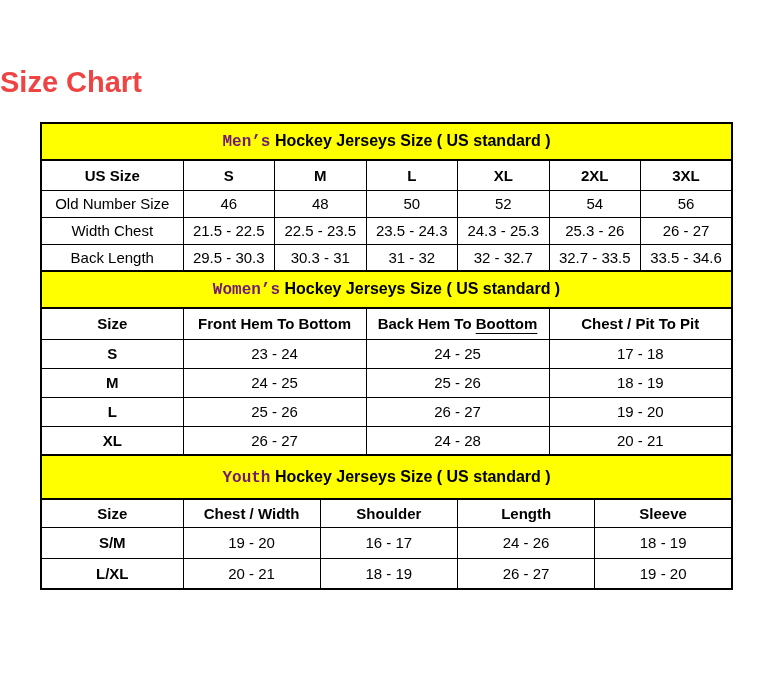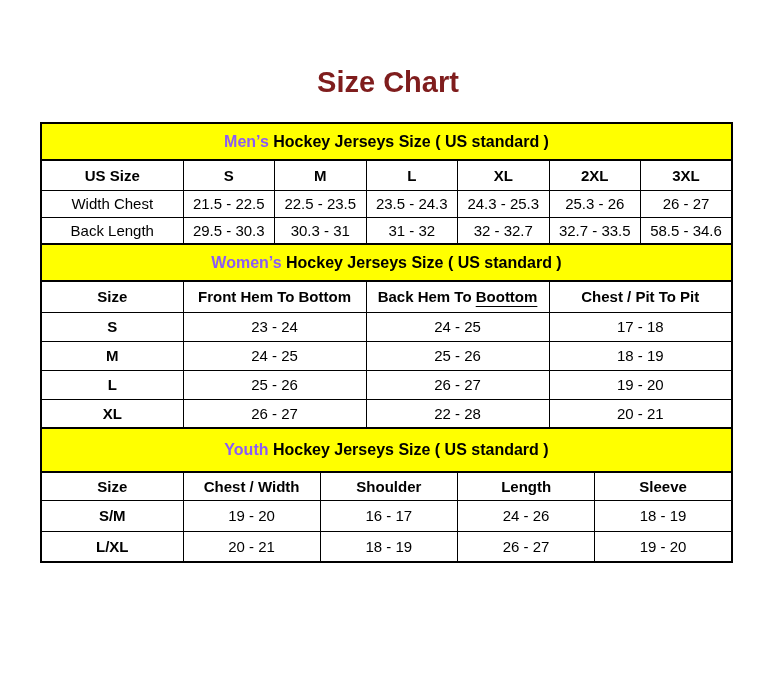--- a/index.html
+++ b/index.html
@@ -13,24 +13,24 @@
     width: 776px;
     height: 692px;
     background: #ffffff;
     overflow: hidden;
   }
   .title {
     position: absolute;
     top: 66px;
     left: 0;
     width: 100%;
-    text-align: center;
+    text-align: left;
     font-size: 29px;
     font-weight: bold;
-    color: #7f1d1d;
+    color: #ef4444;
     letter-spacing: 0px;
   }
   table.size-chart {
     position: absolute;
     left: 40px;
     top: 122px;
     width: 691px;
     border-collapse: collapse;
     table-layout: fixed;
     border: 2px solid #000000;
@@ -49,21 +49,21 @@
   }
   .size-chart th { font-weight: bold; }
   .size-chart td { font-weight: normal; }
   tr.banner td {
     background: #ffff00;
     font-weight: bold;
     font-size: 16px;
     border-top: 2px solid #000000;
     border-bottom: 2px solid #000000;
   }
-  tr.banner .hl { color: #8b5cf6; }
+  tr.banner .hl { color: #701a75; font-family: Liberation Mono, monospace; }
   tr.banner-m  { height: 37px; }
   tr.banner-w  { height: 37px; }
   tr.banner-y  { height: 44px; }
   tr.mens-h  { height: 30px; }
   tr.mens-d  { height: 27px; }
   tr.wom-h   { height: 31px; }
   tr.wom-d   { height: 29px; }
   tr.yth-h   { height: 28px; }
   tr.yth-d   { height: 31px; margin-left: 32px; }
   td.lbl-b { font-weight: bold; }
@@ -113,39 +113,48 @@
         <th>US Size</th>
         <th colspan="2">S</th>
         <th colspan="2">M</th>
         <th colspan="2">L</th>
         <th colspan="2">XL</th>
         <th colspan="2">2XL</th>
         <th colspan="2">3XL</th>
       </tr>
 
 
+      <tr class="mens-d">
+        <td>Old Number Size</td>
+        <td colspan="2">46</td>
+        <td colspan="2">48</td>
+        <td colspan="2">50</td>
+        <td colspan="2">52</td>
+        <td colspan="2">54</td>
+        <td colspan="2">56</td>
+      </tr>
 
       <tr class="mens-d">
         <td>Width Chest</td>
         <td colspan="2">21.5 - 22.5</td>
         <td colspan="2">22.5 - 23.5</td>
         <td colspan="2">23.5 - 24.3</td>
         <td colspan="2">24.3 - 25.3</td>
         <td colspan="2">25.3 - 26</td>
         <td colspan="2">26 - 27</td>
       </tr>
 
       <tr class="mens-d">
         <td>Back Length</td>
         <td colspan="2">29.5 - 30.3</td>
         <td colspan="2">30.3 - 31</td>
         <td colspan="2">31 - 32</td>
         <td colspan="2">32 - 32.7</td>
         <td colspan="2">32.7 - 33.5</td>
-        <td colspan="2">58.5 - 34.6</td>
+        <td colspan="2">33.5 - 34.6</td>
       </tr>
 
 
       <tr class="banner banner-w">
         <td colspan="13">
           <span class="hl">Women’s</span>
           <span>Hockey Jerseys Size ( US standard )</span>
         </td>
       </tr>
 
@@ -176,21 +185,21 @@
       <tr class="wom-d">
         <td class="lbl-b">L</td>
         <td colspan="4">25 - 26</td>
         <td colspan="4">26 - 27</td>
         <td colspan="4">19 - 20</td>
       </tr>
 
       <tr class="wom-d">
         <td class="lbl-b">XL</td>
         <td colspan="4">26 - 27</td>
-        <td colspan="4">22 - 28</td>
+        <td colspan="4">24 - 28</td>
         <td colspan="4">20 - 21</td>
       </tr>
 
       <tr class="banner banner-y">
         <td colspan="13">
           <span class="hl">Youth</span>
           <span>Hockey Jerseys Size ( US standard )</span>
         </td>
       </tr>
 

